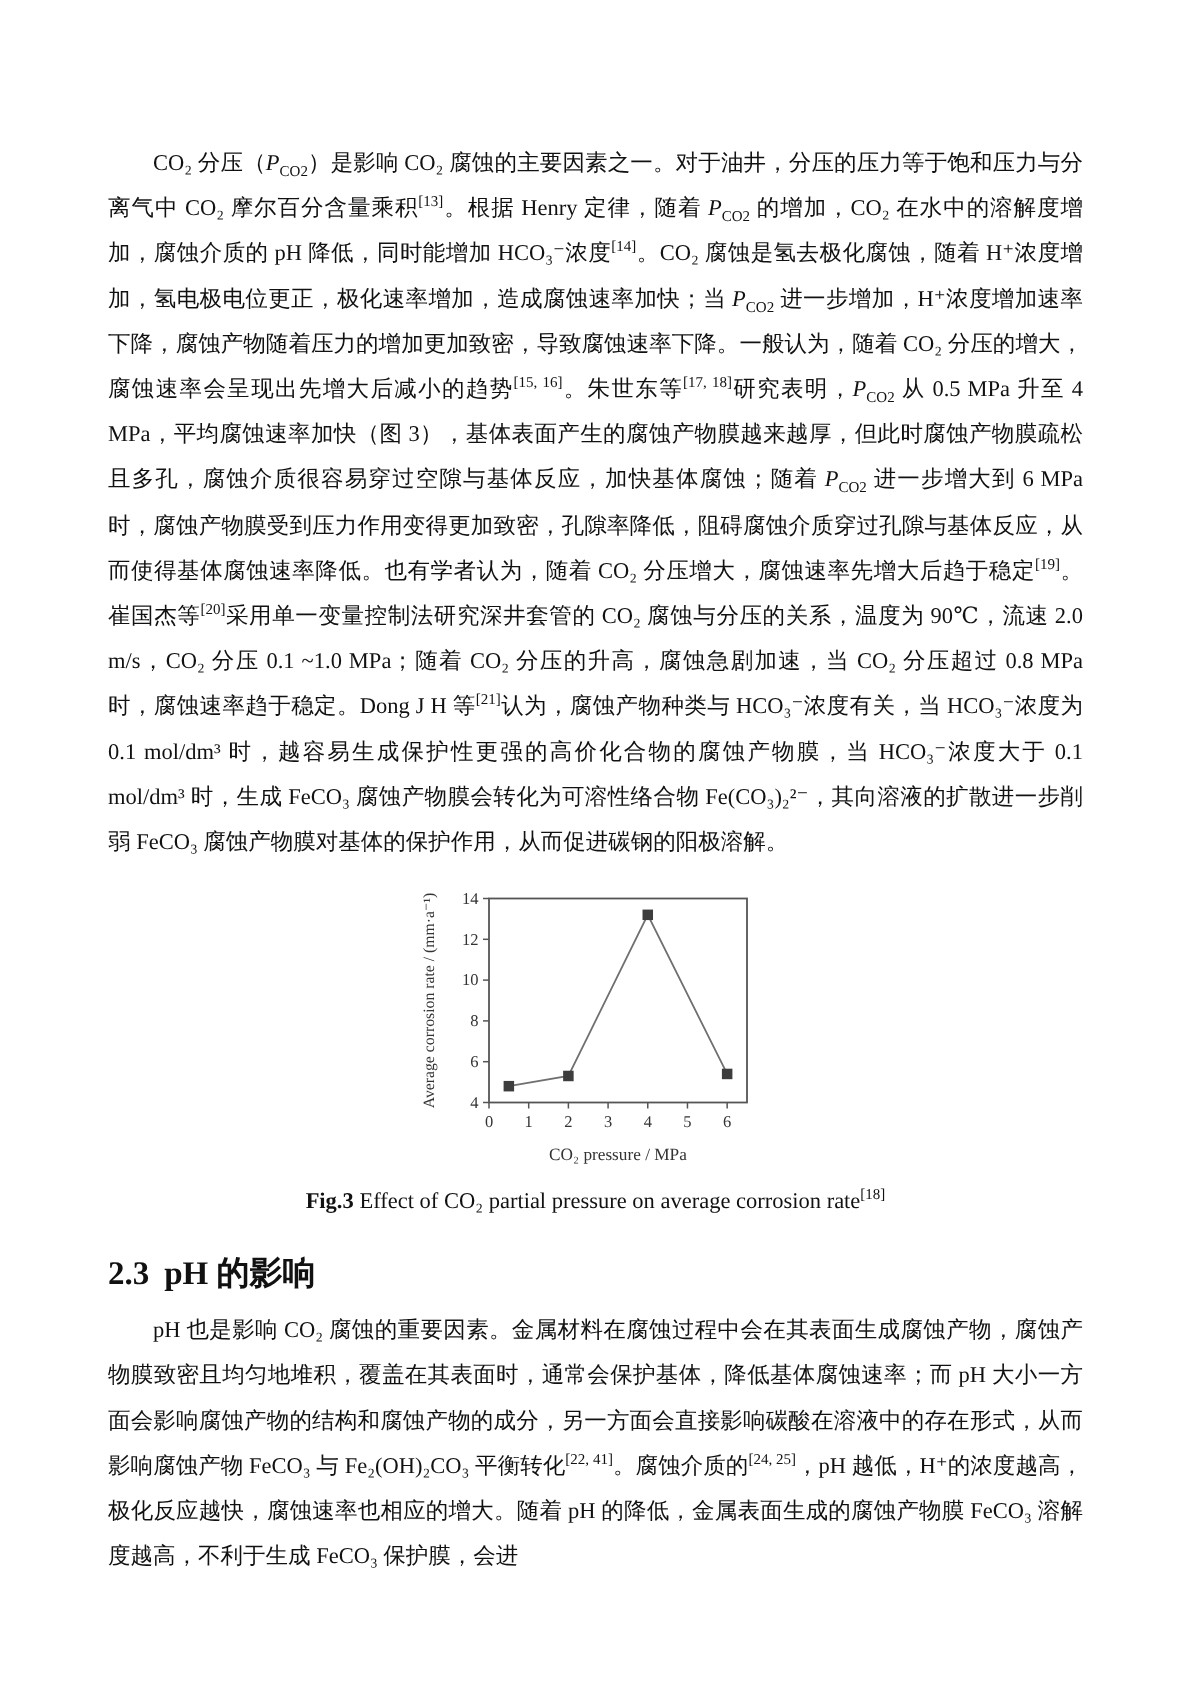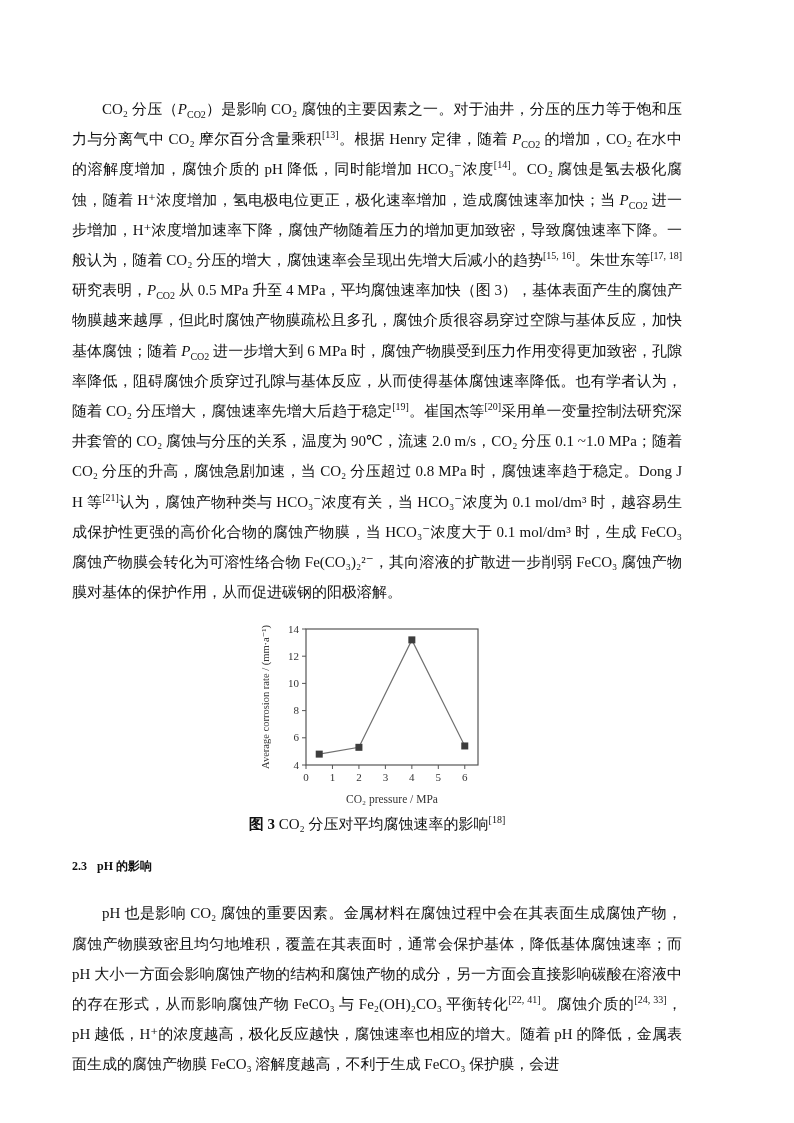--- a/index.html
+++ b/index.html
@@ -1,21 +1,21 @@
 <!DOCTYPE html>
 <html><head>
 <meta charset="utf-8">
 <style>
   html,body{margin:0;padding:0;background:#ffffff;}
   .page{
     position:relative;
     width:794px;height:1123px;
     background:#ffffff;
     box-sizing:border-box;
-    padding:94px 112px 0 72px;
+    padding:94px 72px 0 72px;
     font-family:"Liberation Serif","DejaVu Serif",serif;
     color:#111111;
     overflow:hidden;
   }
   .para{
     font-size:15px;
     line-height:30.2px;
     text-align:justify;
     text-indent:2em;
     margin:0;
@@ -23,23 +23,23 @@
   .para sup, .cap sup{font-size:10px;line-height:0;}
   .para sub{font-size:10px;line-height:0;}
   .sg-i{font-style:italic;}
   .sg-b{font-weight:bold;}
   figure{margin:12px 0 0 0;text-align:center;}
   .chart-wrap{display:inline-block;}
   .chart-wrap svg{overflow:visible;display:block;}
   .cap{font-size:15px;margin:2px 0 0 0;}
   .cap-en{font-size:15px;margin:9px 0 0 0;}
   h2.heading{
-    font-size:12px;
+    font-size:22px;
     font-weight:bold;
-    margin:24px 0 23px 0;
+    margin:24px 0 8px 0;
     font-family:"Liberation Serif","DejaVu Serif",serif;
   }
   h2.heading .sec-num{margin-right:10px;}
   svg text{font-family:"Liberation Serif","DejaVu Serif",serif;fill:#333333;}
 </style>
 </head>
 <body>
 
 <div class="page">
 
@@ -75,22 +75,22 @@
           <line x1="46" y1="10" x2="50" y2="10" stroke="#555555" stroke-width="1"></line>
           <text x="43" y="13.5" text-anchor="end" font-size="11">14</text>
           <polyline points="63.23076923076923,135.12 102.92307692307693,128.32 155.84615384615387,20.88000000000001 208.76923076923077,126.96" fill="none" stroke="#707070" stroke-width="1.2"></polyline>
           <rect x="59.73076923076923" y="131.62" width="7" height="7" fill="#3d3d3d"></rect>
           <rect x="99.42307692307693" y="124.82" width="7" height="7" fill="#3d3d3d"></rect>
           <rect x="152.34615384615387" y="17.38000000000001" width="7" height="7" fill="#3d3d3d"></rect>
           <rect x="205.26923076923077" y="123.46" width="7" height="7" fill="#3d3d3d"></rect>
           <text x="136" y="184" text-anchor="middle" font-size="11.5">CO₂ pressure / MPa</text>
           <text transform="translate(13,78) rotate(-90)" text-anchor="middle" font-size="10.5">Average corrosion rate / (mm·a⁻¹)</text>
         </svg></div>
-    <figcaption class="cap"><span class="sg-b">图 3</span><span> CO₂ 分压对平均腐蚀速率的影响</span><sup>[18]</sup></figcaption>
+    <figcaption class="cap cap-en"><span class="sg-b">Fig.3</span><span> Effect of CO₂ partial pressure on average corrosion rate</span><sup>[18]</sup></figcaption>
   </figure>
 
   <h2 class="heading">
     <span class="sec-num">2.3</span><span>pH 的影响</span>
   </h2>
 
-  <p class="para"><span>pH 也是影响 CO₂ 腐蚀的重要因素。金属材料在腐蚀过程中会在其表面生成腐蚀产物，腐蚀产物膜致密且均匀地堆积，覆盖在其表面时，通常会保护基体，降低基体腐蚀速率；而 pH 大小一方面会影响腐蚀产物的结构和腐蚀产物的成分，另一方面会直接影响碳酸在溶液中的存在形式，从而影响腐蚀产物 FeCO₃ 与 Fe₂(OH)₂CO₃ 平衡转化</span><sup>[22, 41]</sup><span>。腐蚀介质的</span><sup>[24, 33]</sup><span>，pH 越低，H⁺的浓度越高，极化反应越快，腐蚀速率也相应的增大。随着 pH 的降低，金属表面生成的腐蚀产物膜 FeCO₃ 溶解度越高，不利于生成 FeCO₃ 保护膜，会进</span></p>
+  <p class="para"><span>pH 也是影响 CO₂ 腐蚀的重要因素。金属材料在腐蚀过程中会在其表面生成腐蚀产物，腐蚀产物膜致密且均匀地堆积，覆盖在其表面时，通常会保护基体，降低基体腐蚀速率；而 pH 大小一方面会影响腐蚀产物的结构和腐蚀产物的成分，另一方面会直接影响碳酸在溶液中的存在形式，从而影响腐蚀产物 FeCO₃ 与 Fe₂(OH)₂CO₃ 平衡转化</span><sup>[22, 41]</sup><span>。腐蚀介质的</span><sup>[24, 25]</sup><span>，pH 越低，H⁺的浓度越高，极化反应越快，腐蚀速率也相应的增大。随着 pH 的降低，金属表面生成的腐蚀产物膜 FeCO₃ 溶解度越高，不利于生成 FeCO₃ 保护膜，会进</span></p>
 
 </div>
 
 </body></html>

